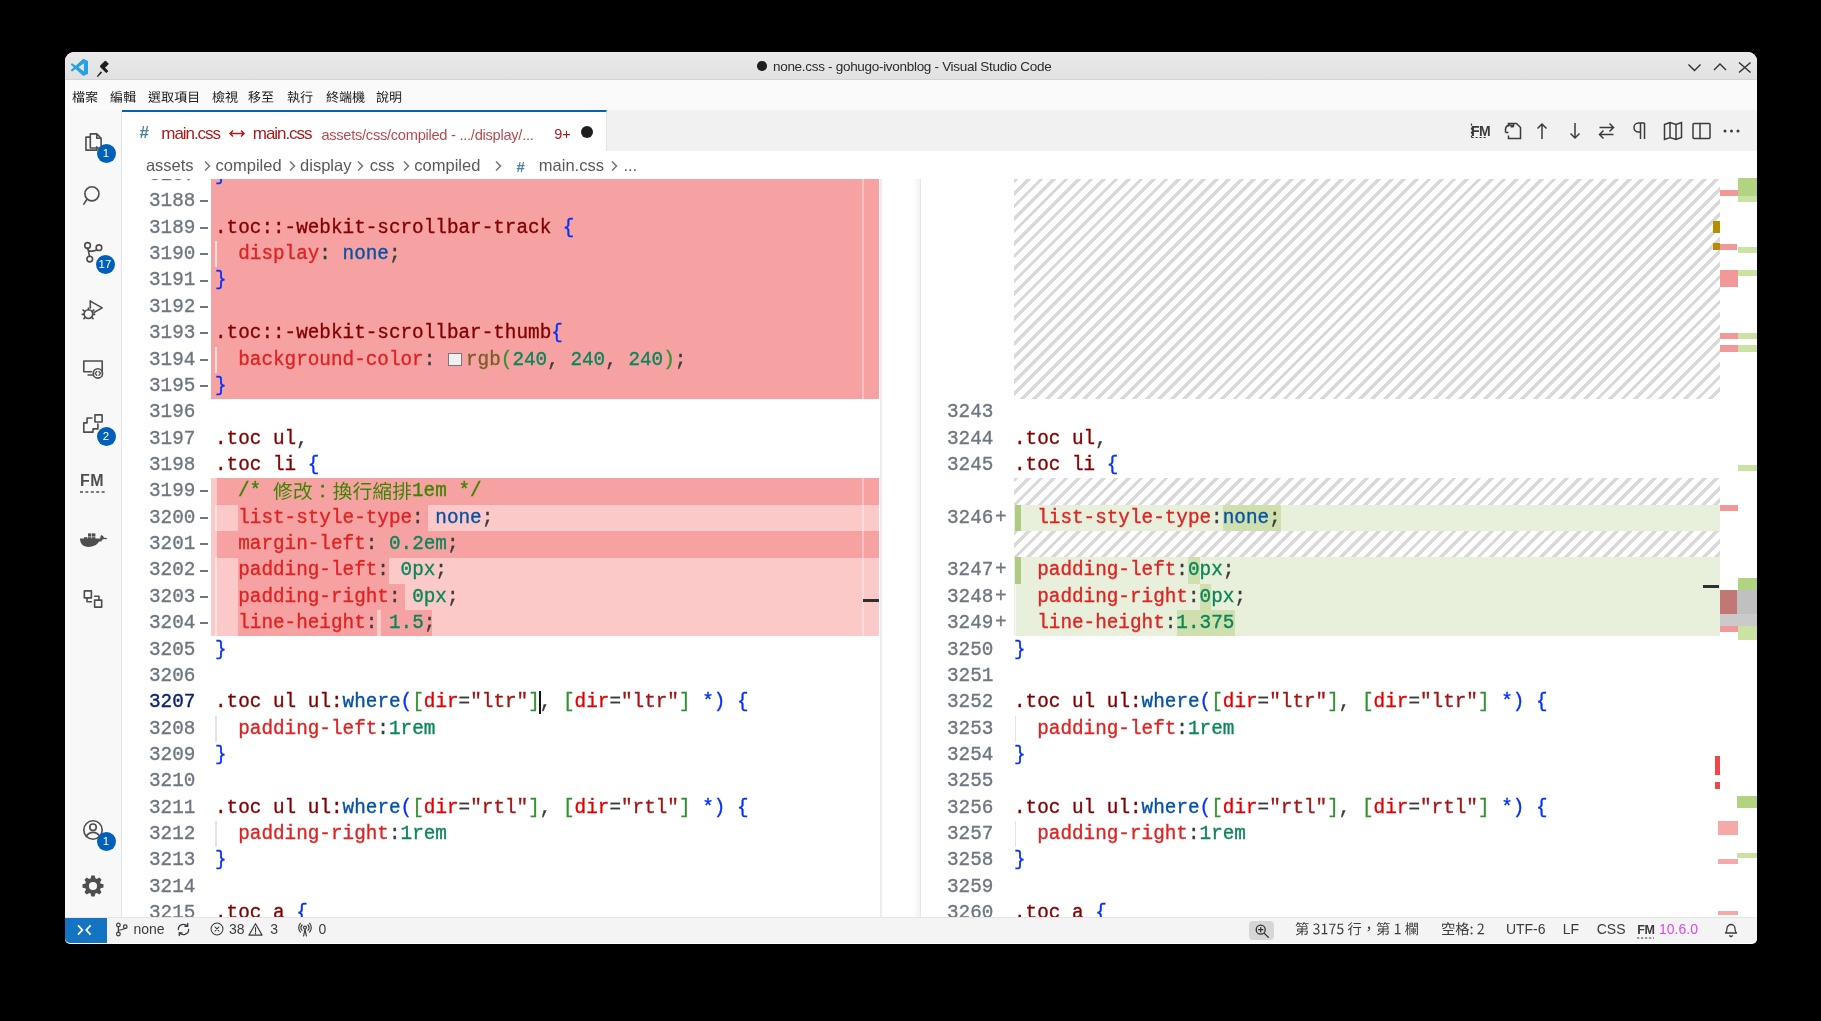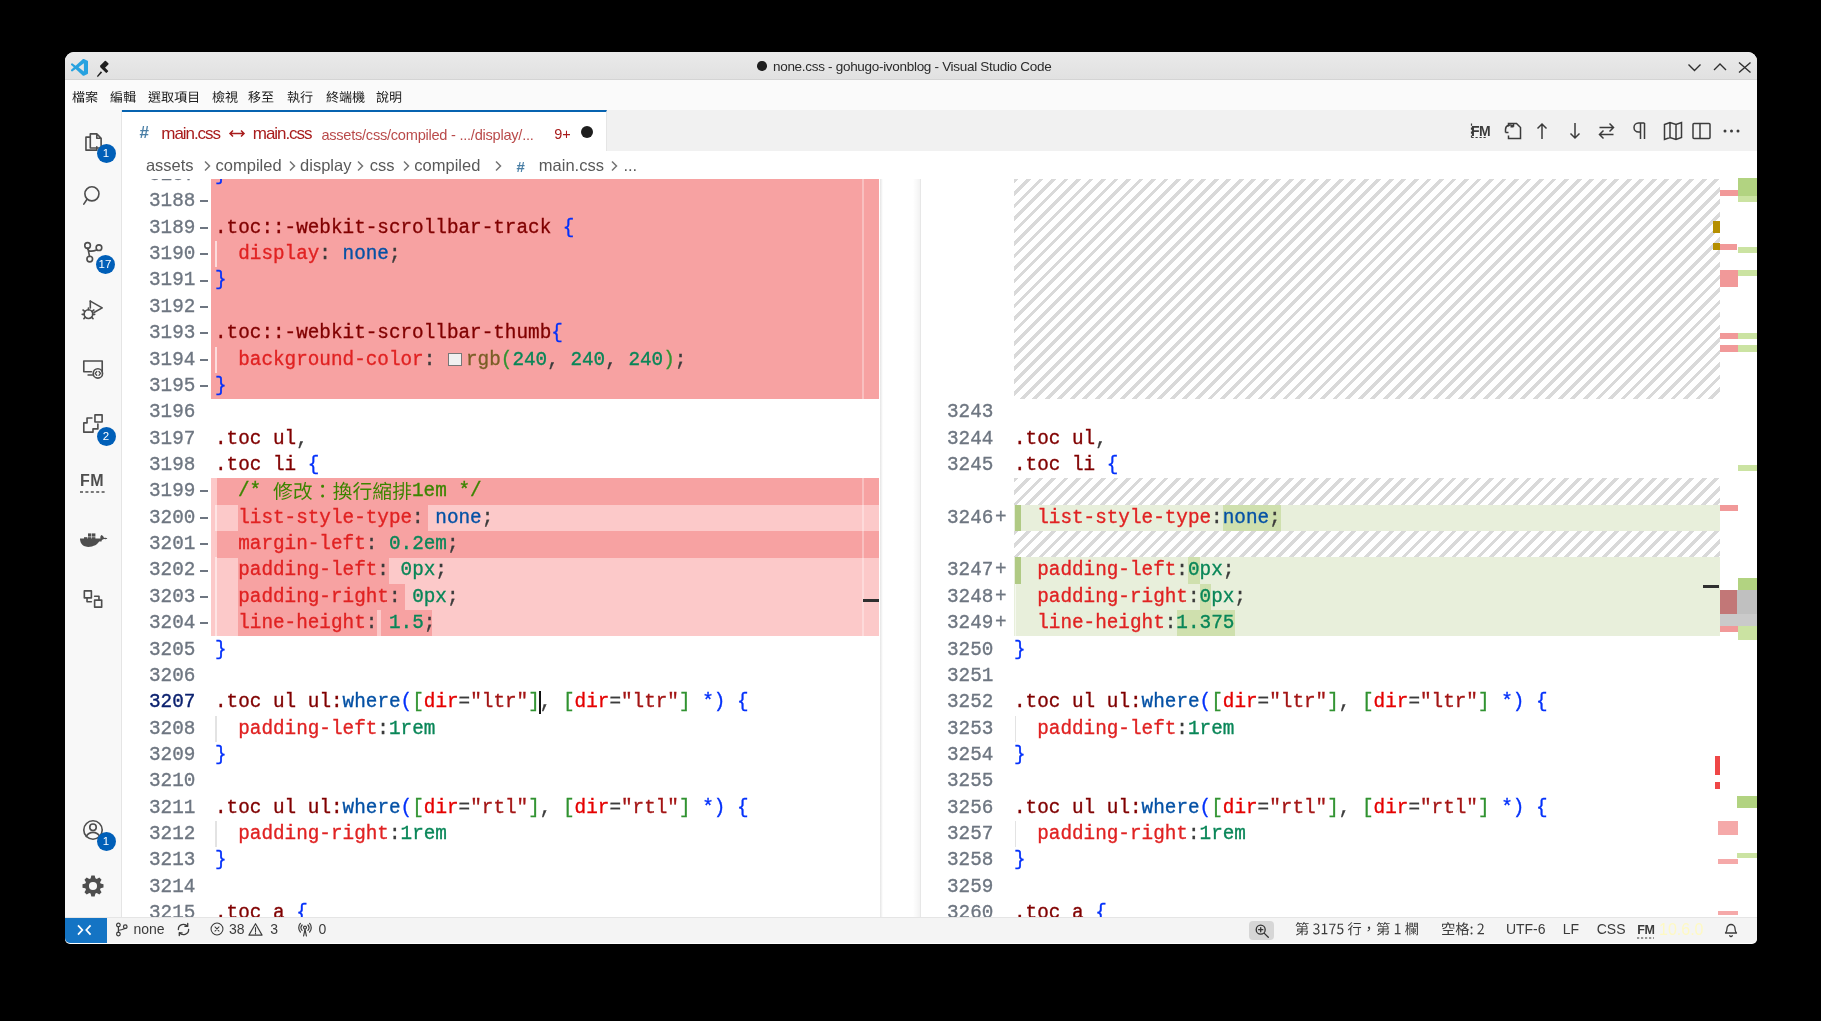--- a/index.html
+++ b/index.html
@@ -426,15 +426,15 @@
 <svg style="position:absolute;left:1441.0px;top:919.0px;overflow:visible;" width="44" height="19" viewBox="0 0 44 19">
     <path transform="translate(0,15.2)" fill="#3b3b3b" d="M1.1 -0.2V0.8H13.3V-0.2H7.8V-3.3H12.0V-4.3H2.3V-3.3H6.6V-0.2ZM6.0 -11.8C6.2 -11.4 6.5 -10.8 6.7 -10.4H1.1V-7.1H2.1V-9.4H5.3C5.1 -7.3 4.5 -6.4 1.3 -5.9C1.5 -5.7 1.7 -5.3 1.8 -5.0C5.3 -5.6 6.1 -6.8 6.4 -9.4H8.2V-7.1C8.2 -5.9 8.5 -5.6 9.7 -5.6C10.0 -5.6 11.8 -5.6 12.2 -5.6C12.7 -5.6 13.2 -5.6 13.5 -5.6C13.4 -5.9 13.4 -6.3 13.4 -6.6C13.1 -6.5 12.5 -6.5 12.2 -6.5C11.8 -6.5 10.1 -6.5 9.7 -6.5C9.3 -6.5 9.3 -6.6 9.3 -7.1V-9.4H12.1V-7.5H13.2V-10.4H8.0C7.8 -10.9 7.4 -11.6 7.1 -12.1Z M22.5 -9.5H25.7C25.2 -8.6 24.6 -7.8 24.0 -7.1C23.3 -7.8 22.7 -8.5 22.4 -9.3ZM17.2 -12.0V-9.0H15.0V-7.9H17.1C16.6 -6.0 15.7 -3.7 14.7 -2.5C14.9 -2.3 15.2 -1.8 15.3 -1.6C16.0 -2.5 16.7 -4.1 17.2 -5.7V1.1H18.2V-6.1C18.6 -5.4 19.1 -4.7 19.4 -4.3L20.0 -5.1C19.8 -5.5 18.6 -6.9 18.2 -7.3V-7.9H19.8L19.5 -7.7C19.7 -7.5 20.1 -7.1 20.3 -6.9C20.8 -7.4 21.3 -7.9 21.8 -8.4C22.1 -7.8 22.6 -7.1 23.3 -6.4C22.0 -5.4 20.6 -4.6 19.2 -4.2C19.4 -3.9 19.7 -3.5 19.8 -3.3C20.2 -3.4 20.5 -3.6 20.9 -3.7V1.2H21.9V0.5H25.9V1.1H26.9V-3.9L27.6 -3.6C27.8 -3.9 28.1 -4.3 28.3 -4.5C26.9 -4.9 25.7 -5.6 24.7 -6.4C25.7 -7.5 26.5 -8.7 27.0 -10.2L26.3 -10.5L26.1 -10.5H23.1C23.3 -10.9 23.5 -11.3 23.7 -11.8L22.6 -12.0C22.1 -10.6 21.1 -9.2 20.1 -8.2V-9.0H18.2V-12.0ZM21.9 -0.4V-3.2H25.9V-0.4ZM21.6 -4.1C22.5 -4.5 23.2 -5.1 24.0 -5.7C24.7 -5.1 25.5 -4.6 26.4 -4.1Z M30.6 -5.6C31.1 -5.6 31.5 -6.0 31.5 -6.6C31.5 -7.2 31.1 -7.6 30.6 -7.6C30.1 -7.6 29.6 -7.2 29.6 -6.6C29.6 -6.0 30.1 -5.6 30.6 -5.6ZM30.6 0.2C31.1 0.2 31.5 -0.2 31.5 -0.8C31.5 -1.4 31.1 -1.8 30.6 -1.8C30.1 -1.8 29.6 -1.4 29.6 -0.8C29.6 -0.2 30.1 0.2 30.6 0.2Z M36.4 0.0H43.0V-1.1H40.1C39.6 -1.1 38.9 -1.1 38.4 -1.0C40.8 -3.4 42.5 -5.5 42.5 -7.6C42.5 -9.5 41.3 -10.7 39.4 -10.7C38.1 -10.7 37.2 -10.1 36.4 -9.1L37.1 -8.4C37.7 -9.1 38.4 -9.6 39.3 -9.6C40.6 -9.6 41.2 -8.7 41.2 -7.5C41.2 -5.7 39.7 -3.6 36.4 -0.8Z"></path>
   </svg>
 <div class="ui" style="left:1505.9px;top:921.6px;font-size:14px;line-height:15px;color:#3b3b3b">UTF-6</div>
 <div class="ui" style="left:1562.7px;top:921.6px;font-size:14px;line-height:15px;color:#3b3b3b">LF</div>
 <div class="ui" style="left:1596.7px;top:921.6px;font-size:14px;line-height:15px;color:#3b3b3b">CSS</div>
 <div class="ui" style="left:1637.3px;top:923.5px;font-size:12.5px;line-height:13px;font-weight:700;letter-spacing:-0.4px;color:#3b3b3b">FM</div>
 <svg style="left:1637px;top:937.2px;overflow:visible" width="18" height="3">
     <path stroke="#3b3b3b" stroke-width="1.2" stroke-dasharray="2.2 1.8" d="M0 1h17" fill="none"></path>
   </svg>
-<div class="ui" style="left:1659px;top:921.6px;font-size:16px;line-height:15px;color:#fef9c3">10.6.0</div>
+<div class="ui" style="left:1659px;top:921.6px;font-size:14px;line-height:15px;color:#d946ef">10.6.0</div>
 <svg class="ic" style="left:1723.3px;top:921.8px;stroke:#3b3b3b;stroke-width:1.3" width="16" height="17" viewBox="0 0 16 16">
     <path d="M8 2a4 4 0 0 1 4 4c0 3 1.5 4.5 1.5 4.5h-11S4 9 4 6a4 4 0 0 1 4-4zM6.8 13.2a1.3 1.3 0 0 0 2.4 0"></path>
   </svg>
 </body></html>

